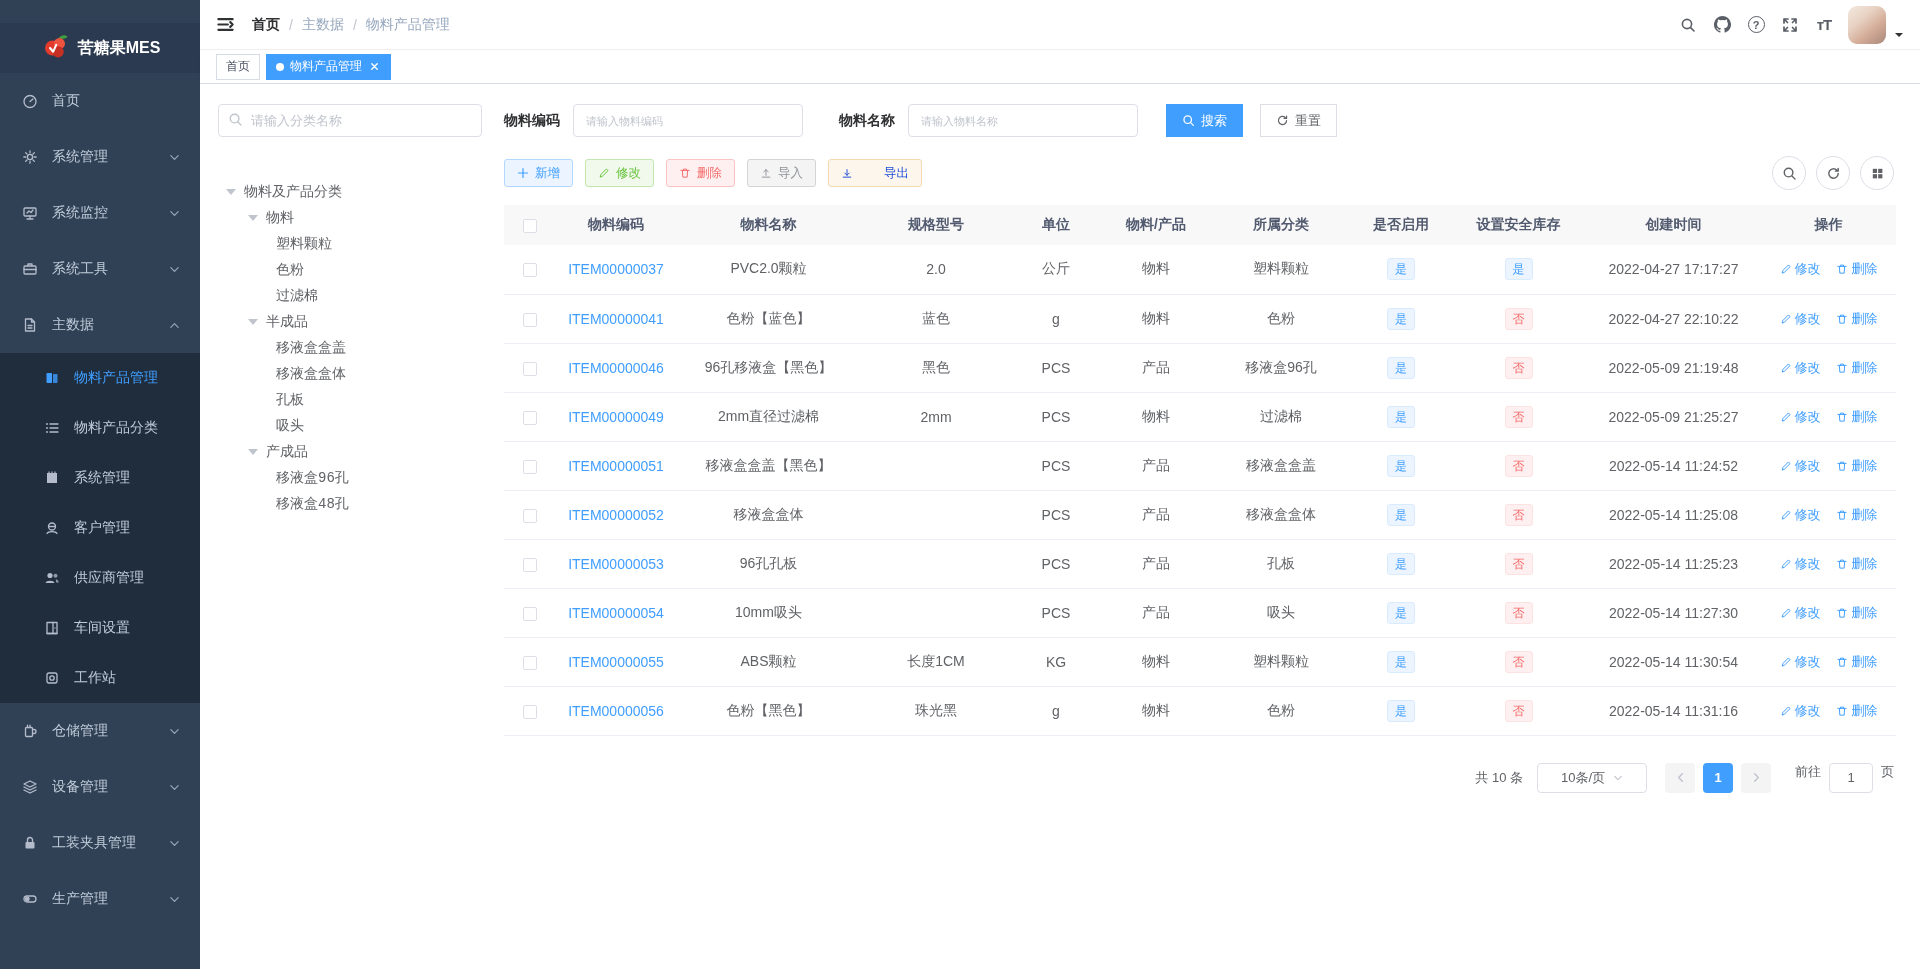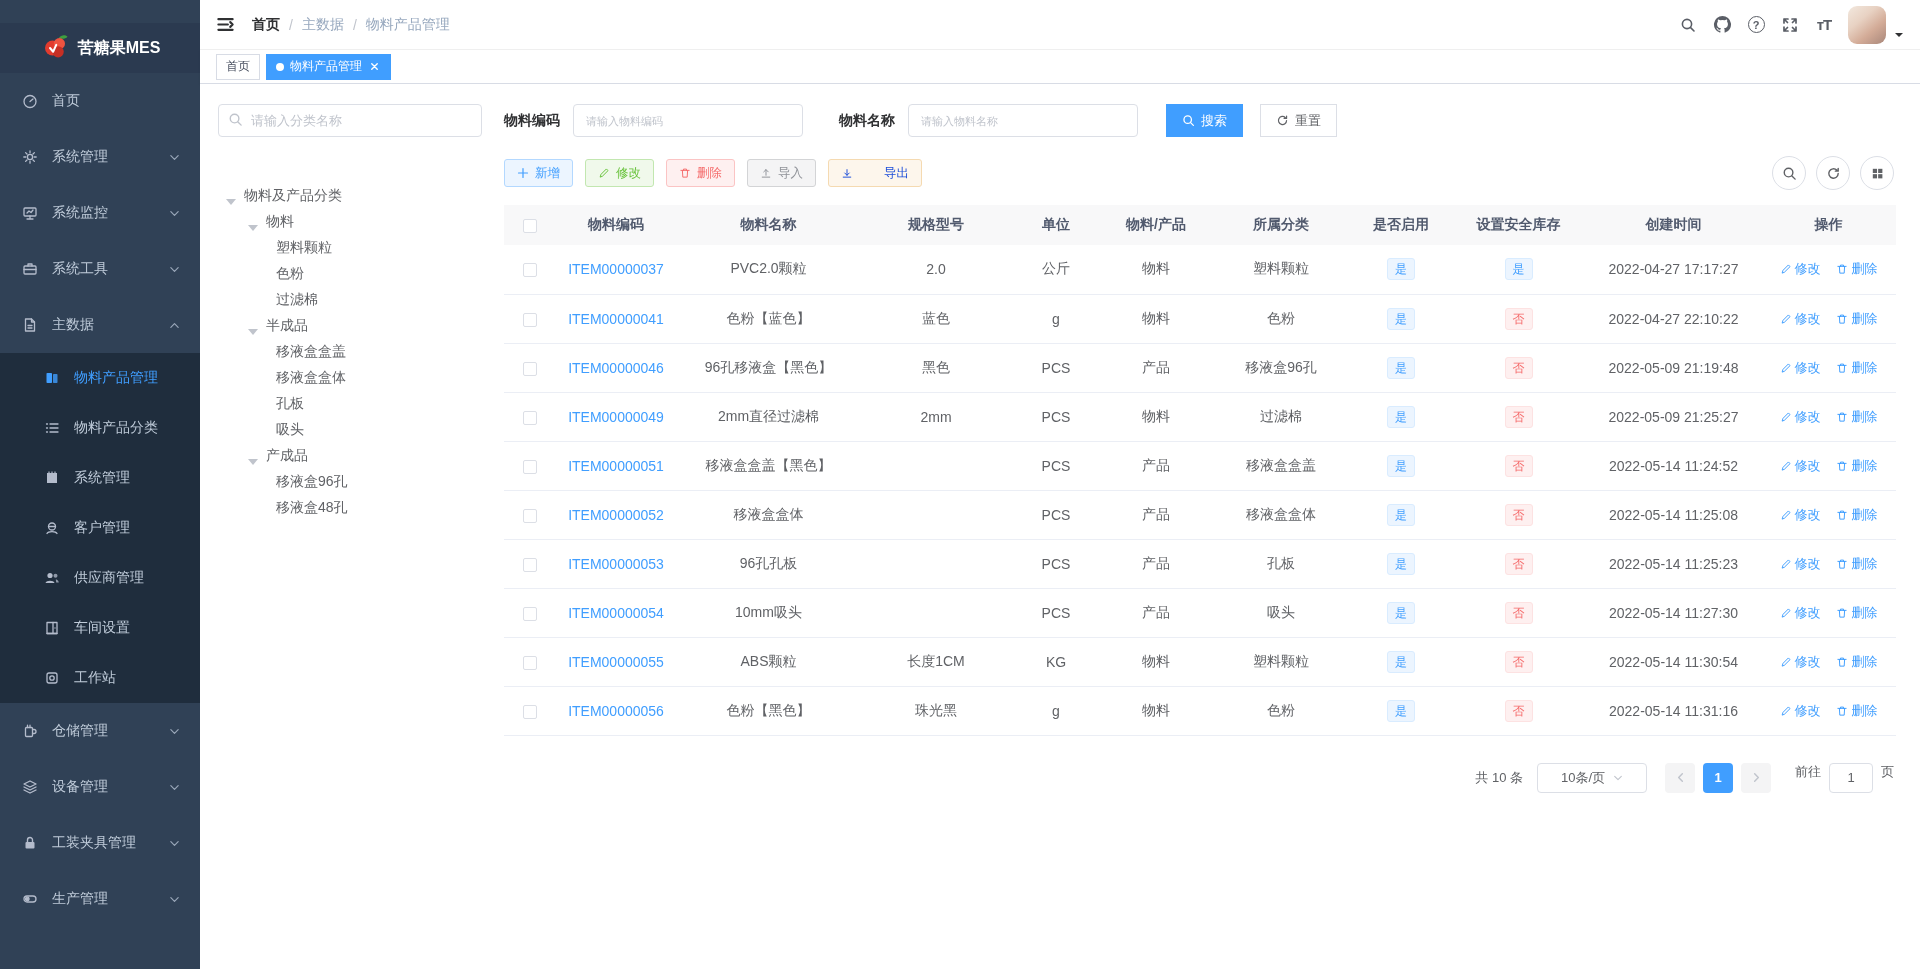--- a/index.html
+++ b/index.html
@@ -47,21 +47,21 @@
   .tag .close { width:12px; height:12px; margin-left:7px; color:#fff; display:flex; }
 
   
   .content { flex:1; display:flex; padding:20px 16px 0 18px; background:#fff; min-height:0; }
   .left-panel { width:264px; flex-shrink:0; margin-right:22px; }
   .tree-search { position:relative; }
   .tree-search input { width:100%; height:33px; border:1px solid #dcdfe6; border-radius:4px; padding:0 10px 0 32px; font-size:13px; color:#606266; outline:none; font-family:inherit; }
   .tree-search input::placeholder { color:#c0c4cc; }
   .tree-search .mag { position:absolute; left:10px; top:8px; width:15px; height:15px; color:#c0c4cc; }
   .tree { margin-top:42px; font-size:14px; color:#606266; }
-  .tnode { height:26px; display:flex; align-items:flex-end; cursor:pointer; }
+  .tnode { height:26px; display:flex; align-items:center; cursor:pointer;font-family:Liberation Mono, monospace; }
   .tnode .tcaret { width:0; height:0; border-left:5px solid transparent; border-right:5px solid transparent; border-top:6px solid #c0c4cc; margin-right:8px; flex-shrink:0; }
   .tnode.lv0 { padding-left:8px; }
   .tnode.lv1 { padding-left:30px; }
   .tnode.lv2 { padding-left:58px; }
 
   .right-panel { flex:1; min-width:0; padding-right:10px; }
 
   
   .filter-row { display:flex; align-items:center; }
   .f-label { font-size:14px; font-weight:bold; color:#303133; margin-right:13px; }

